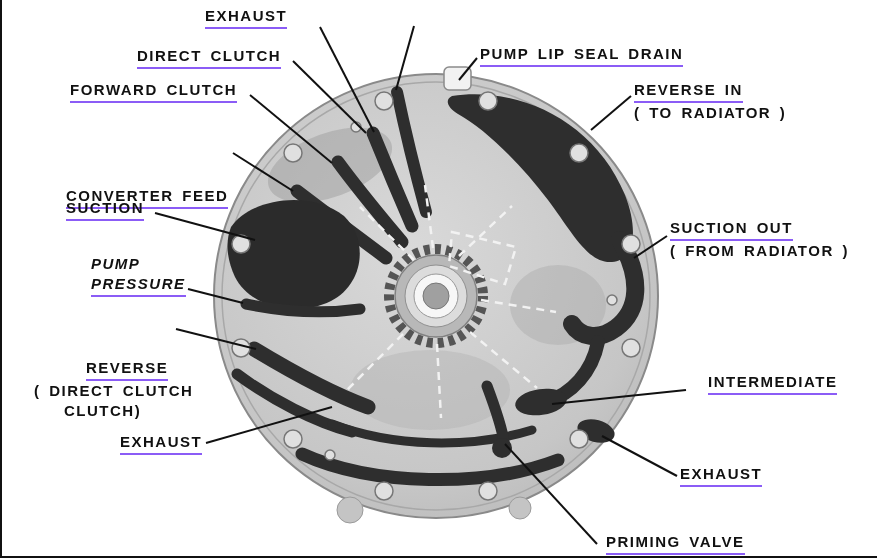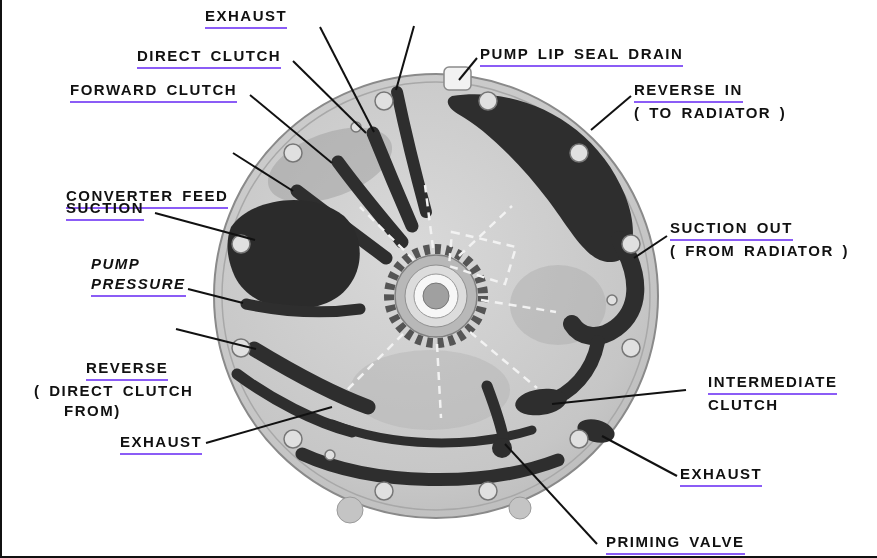--- a/index.html
+++ b/index.html
@@ -158,26 +158,25 @@
   </div>
 
   <div class="lbl" style="left:91px;top:254px;font-style:italic;">
     <span class="line">PUMP</span>
     <span class="line"><span class="u">PRESSURE</span></span>
   </div>
 
   <div class="lbl" style="left:86px;top:316px;margin-top:42px;">
     <span class="line"><span class="u">REVERSE</span></span>
     <span class="line" style="margin-left:-52px;">( DIRECT CLUTCH</span>
-    <span class="line" style="margin-left:-22px;">FROM)</span>
+    <span class="line" style="margin-left:-22px;">CLUTCH)</span>
   </div>
 
   <div class="lbl" style="left:708px;top:372px;">
     <span class="line"><span class="u">INTERMEDIATE</span></span>
-    <span class="line">CLUTCH</span>
   </div>
 
   <div class="lbl" style="left:120px;top:432px;">
     <span class="u">EXHAUST</span>
   </div>
 
   <div class="lbl" style="left:680px;top:464px;">
     <span class="u">EXHAUST</span>
   </div>
 

